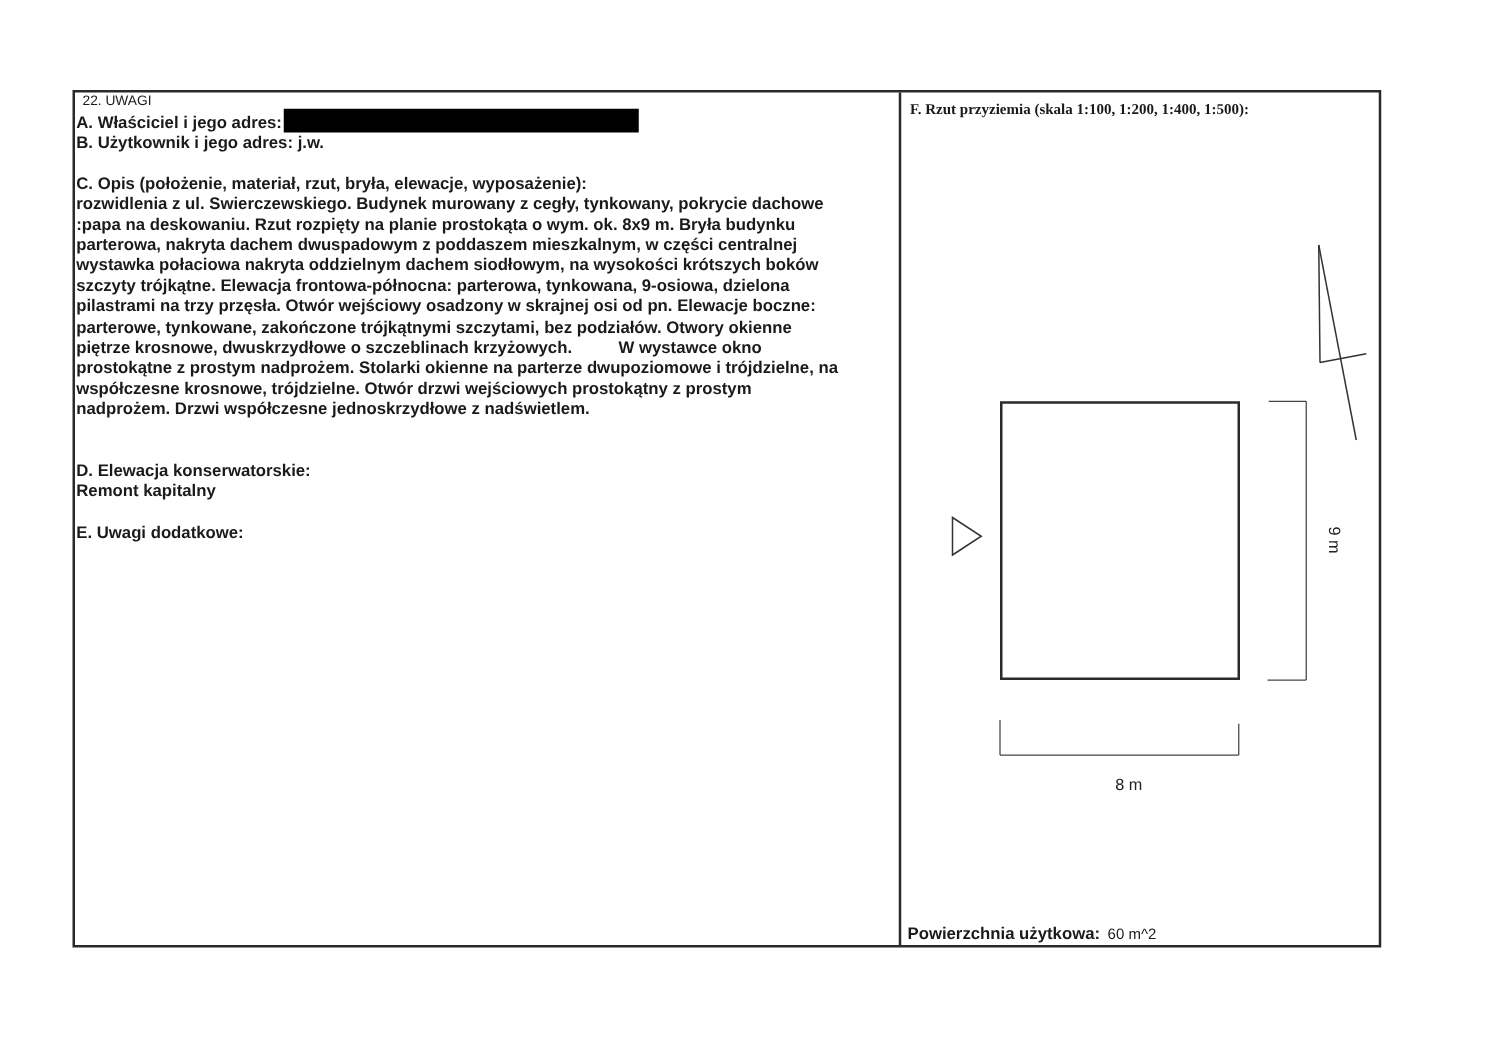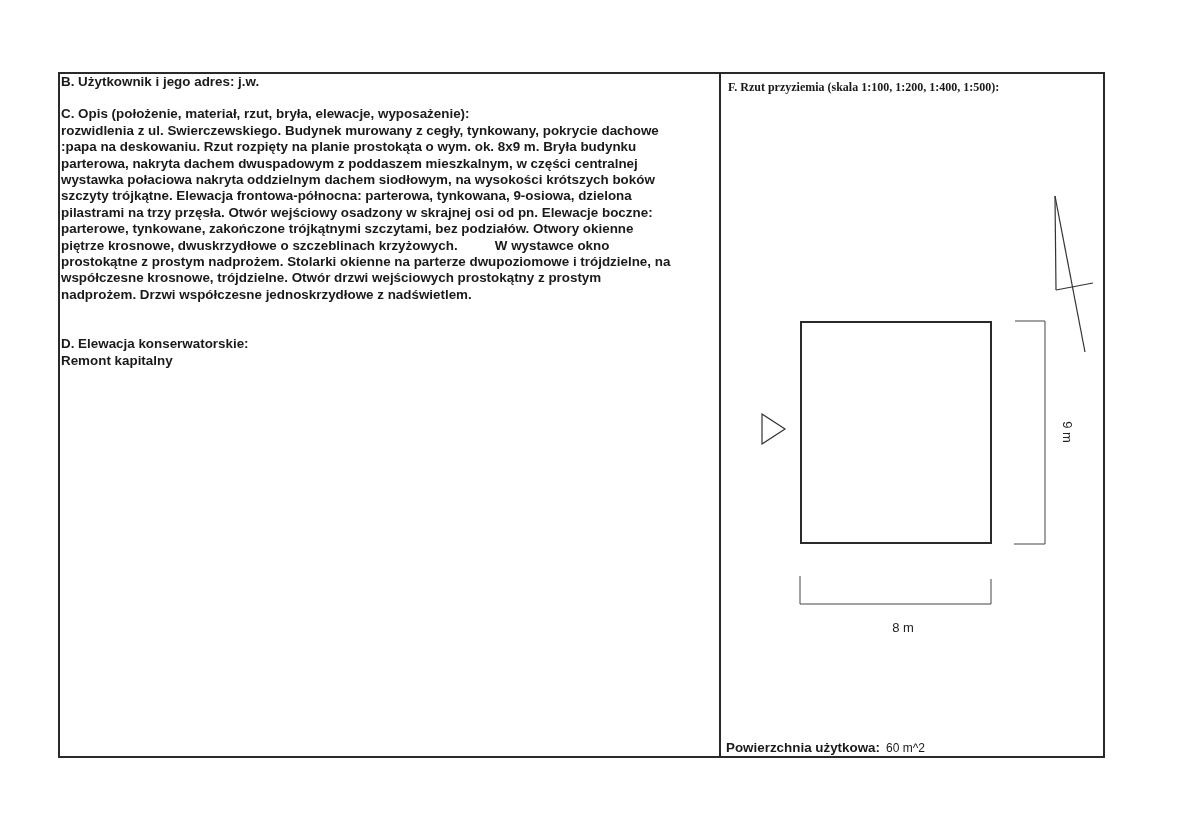--- a/index.html
+++ b/index.html
@@ -71,21 +71,25 @@
   .area-value { font-size: 12px; margin-left: 6px; }
   svg.plan { position: absolute; left: 0; top: 0; }
   .dim-label { font-size: 13px; fill: #222; }
 </style>
 </head>
 <body>
 
 <div class="form-box">
 
   <div class="left-panel">
+    <div class="section-no">22. UWAGI</div>
 
+    <div class="b">
+      <span>A. Właściciel i jego adres:</span><span class="redact"></span>
+    </div>
     <div class="b">
       <span>B. Użytkownik i jego adres:</span>
       <span>j.w.</span>
     </div>
 
     <div class="gap"></div>
 
     <div class="desc">
       <span class="b">C. Opis (położenie, materiał, rzut, bryła, elewacje, wyposażenie):</span>
       <span class="b">rozwidlenia z ul. Swierczewskiego. Budynek murowany z cegły, tynkowany, pokrycie dachowe</span>
@@ -101,20 +105,21 @@
       <span class="b">nadprożem. Drzwi współczesne jednoskrzydłowe z nadświetlem.</span>
     </div>
 
     <div class="gap2"></div>
 
     <div class="b">D. Elewacja konserwatorskie:</div>
     <div class="b">Remont kapitalny</div>
 
     <div class="gap"></div>
 
+    <div class="b">E. Uwagi dodatkowe:</div>
     <div class="b"></div>
   </div>
 
   <div class="divider"></div>
 
   <div class="right-panel">
     <div class="f-title">F. Rzut przyziemia (skala 1:100, 1:200, 1:400, 1:500):</div>
 
     <svg class="plan" width="386" height="686" viewBox="0 0 386 686">
 

